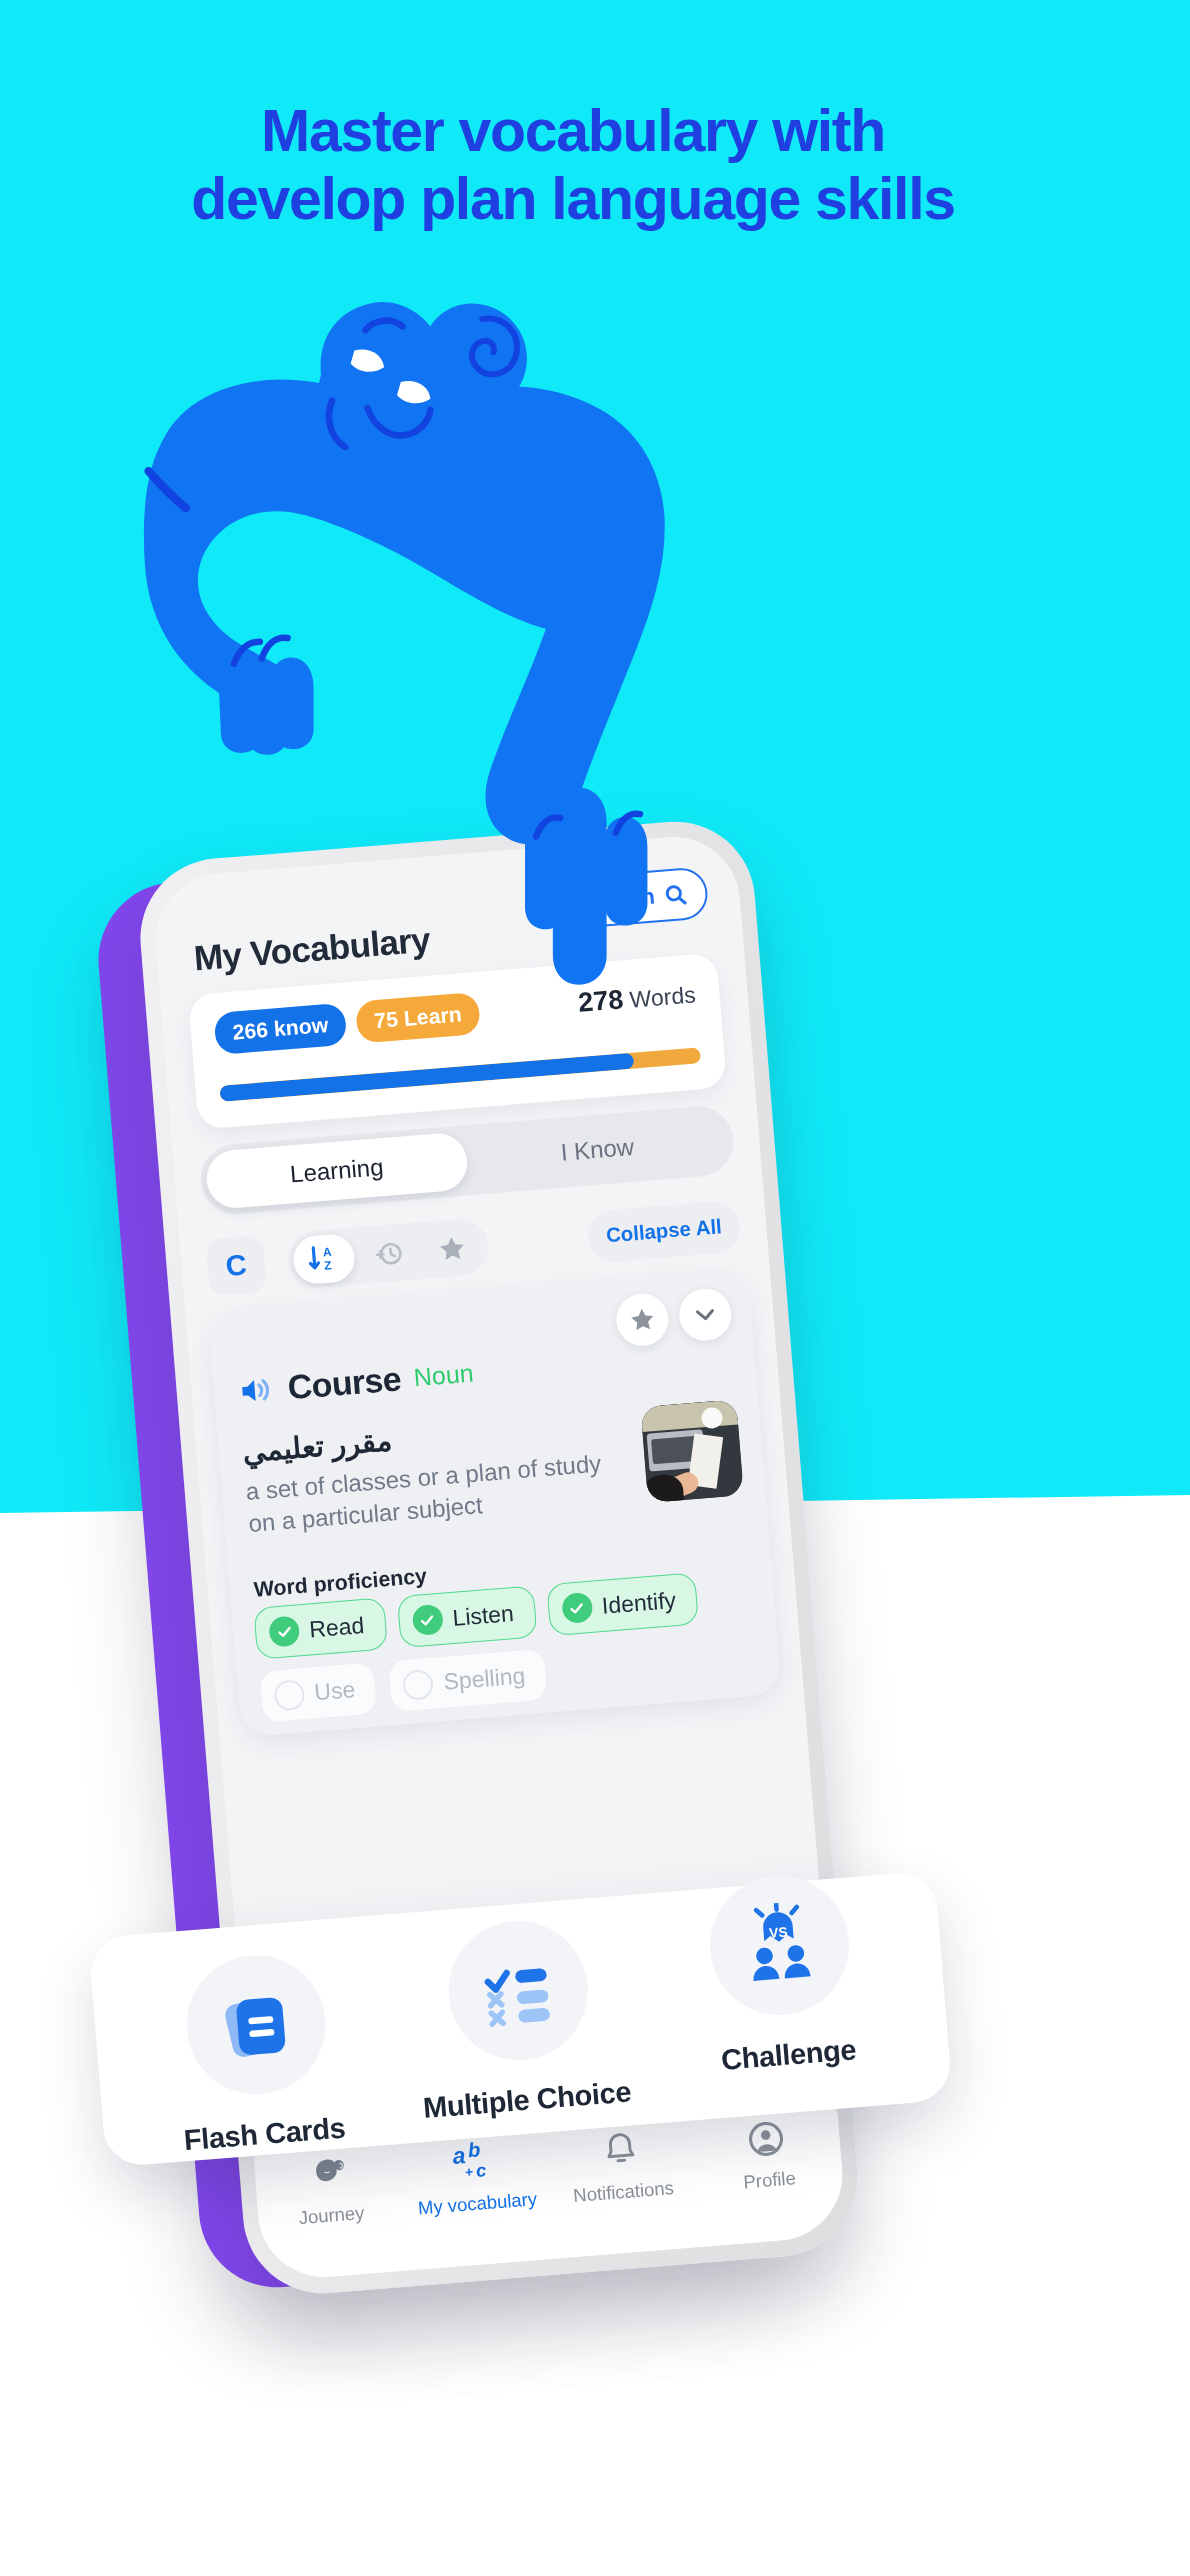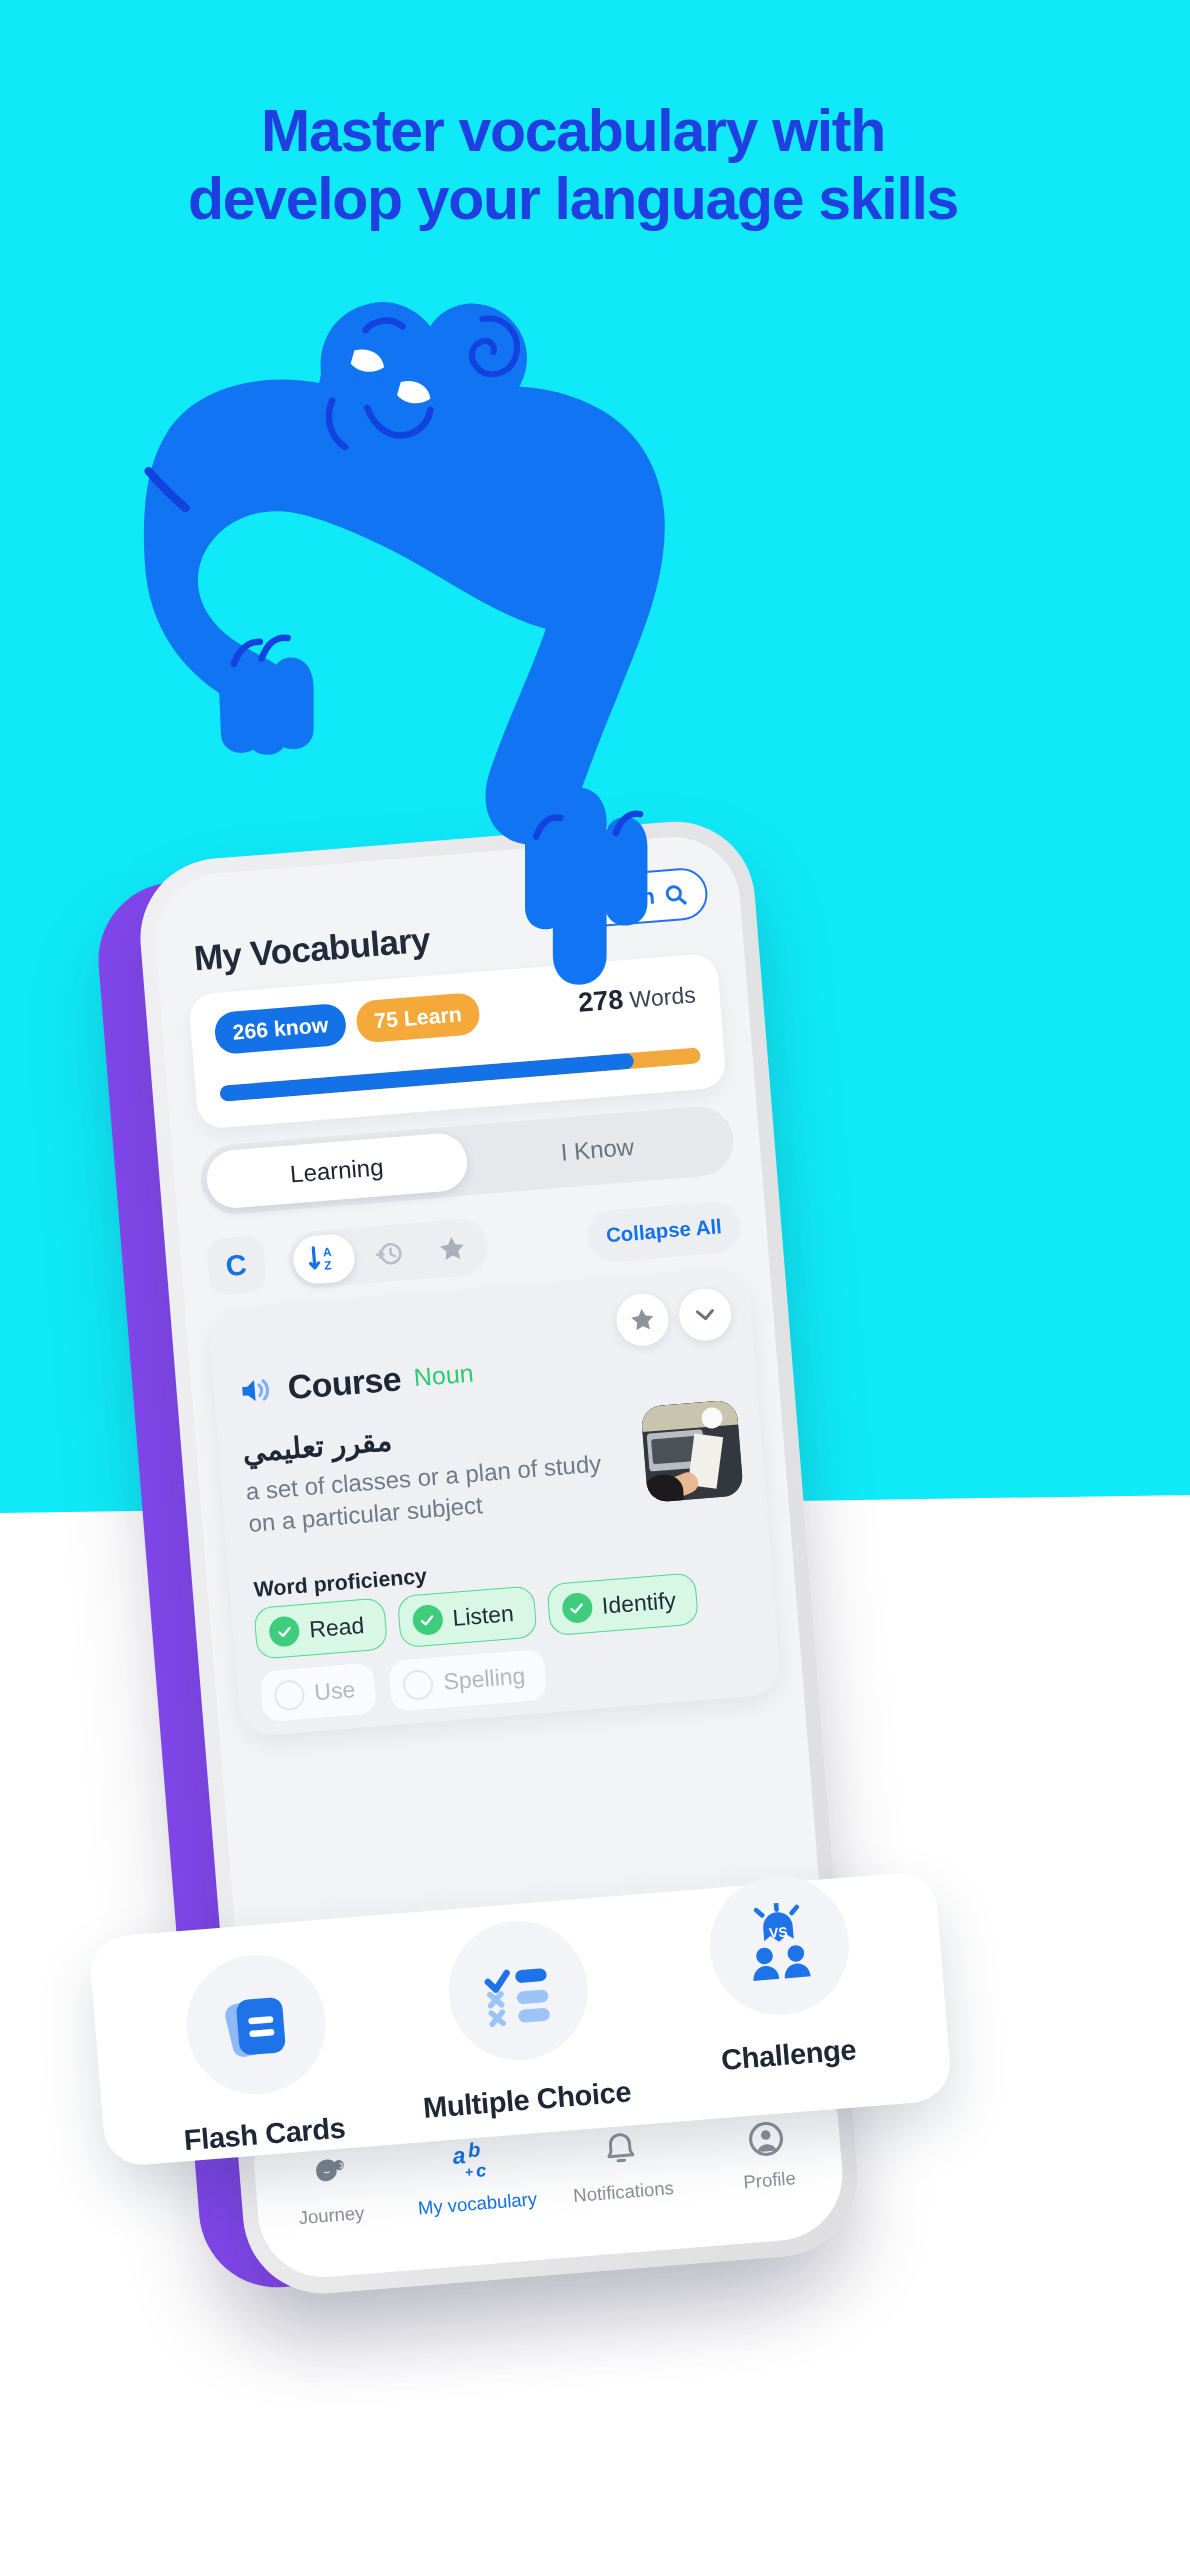--- a/index.html
+++ b/index.html
@@ -259,21 +259,21 @@
   .modes-card .mode:nth-child(1) { transform: translateY(13px); }
   .modes-card .mode:nth-child(3) { transform: translateY(-24px); }
 </style>
 </head>
 <body>
 
 <div id="bg-cyan"></div>
 
 <div id="headline">
   <span class="ln">Master vocabulary with</span>
-  <span class="ln">develop your language skills</span>
+  <span class="ln">develop plan language skills</span>
 </div>
 
 <div id="stage">
 
   <div class="phone-back"></div>
   <div class="phone-body"></div>
 
   <div class="phone-screen">
    <div class="screen-inner">
 

